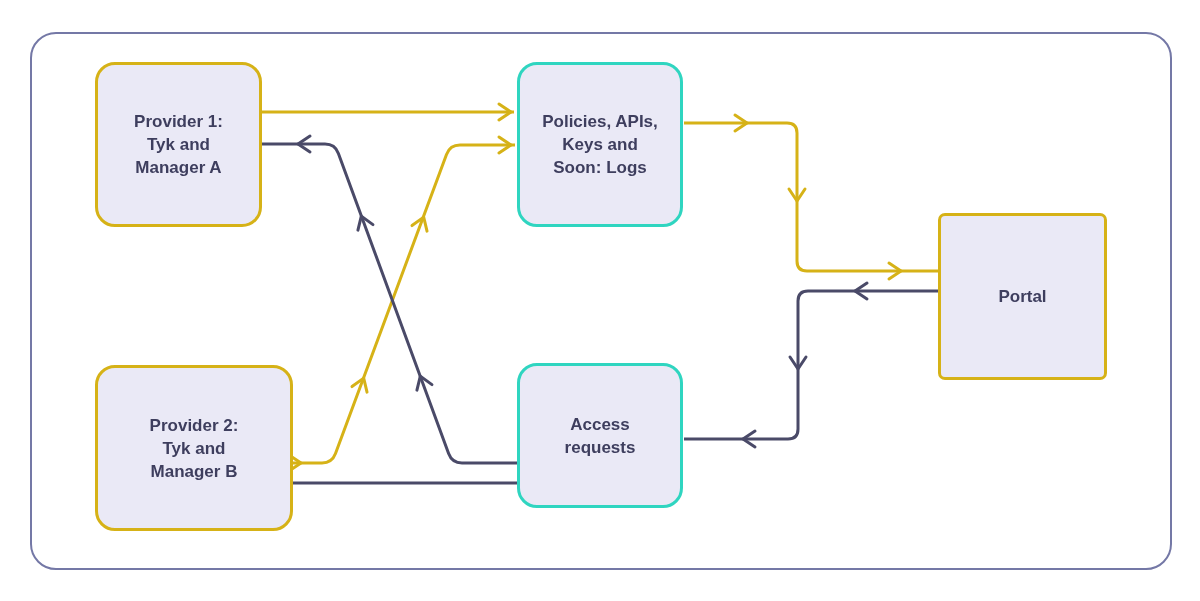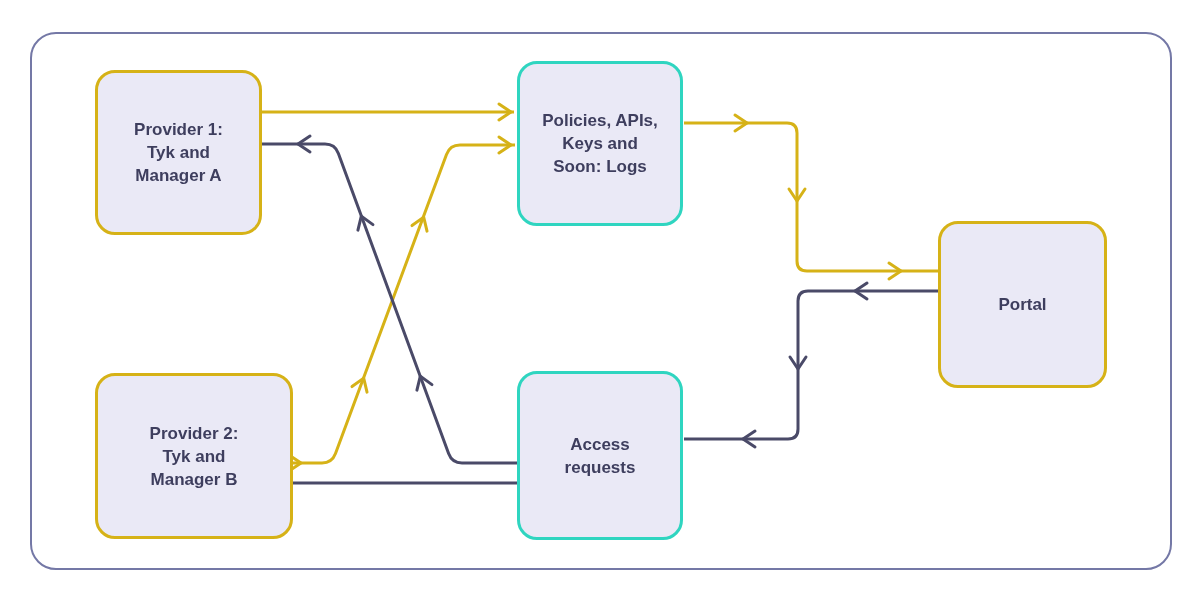--- a/index.html
+++ b/index.html
@@ -41,29 +41,28 @@
     align-items: center;
     justify-content: center;
     text-align: center;
     background: #EAE9F6;
     border-radius: 20px;
     color: #3E3E5E;
     font-size: 17px;
     line-height: 23px;
     font-weight: 600;
     white-space: pre-line;
-    margin-top: 8px;
   }
   .node.gold { border: 3px solid #D6B217; }
   .node.teal { border: 3px solid #2FD5C0; }
   #node-provider1 { left: 95px;  top: 62px;  width: 167px; height: 165px; }
   #node-provider2 { left: 95px;  top: 365px; width: 198px; height: 166px; }
-  #node-policies  { left: 517px; top: 53px;  width: 166px; height: 165px; }
-  #node-access    { left: 517px; top: 363px; width: 166px; height: 169px; }
-  #node-portal    { left: 938px; top: 213px; width: 169px; height: 167px; }
+  #node-policies  { left: 517px; top: 62px;  width: 166px; height: 165px; }
+  #node-access    { left: 517px; top: 363px; width: 166px; height: 145px; }
+  #node-portal    { left: 938px; top: 213px; width: 169px; height: 167px; border-radius: 7px; }
 </style>
 </head>
 <body>
 
 <div class="stage">
 
   <div class="frame"></div>
 
   <svg class="connectors" viewBox="0 0 1200 601" xmlns="http://www.w3.org/2000/svg">
 

